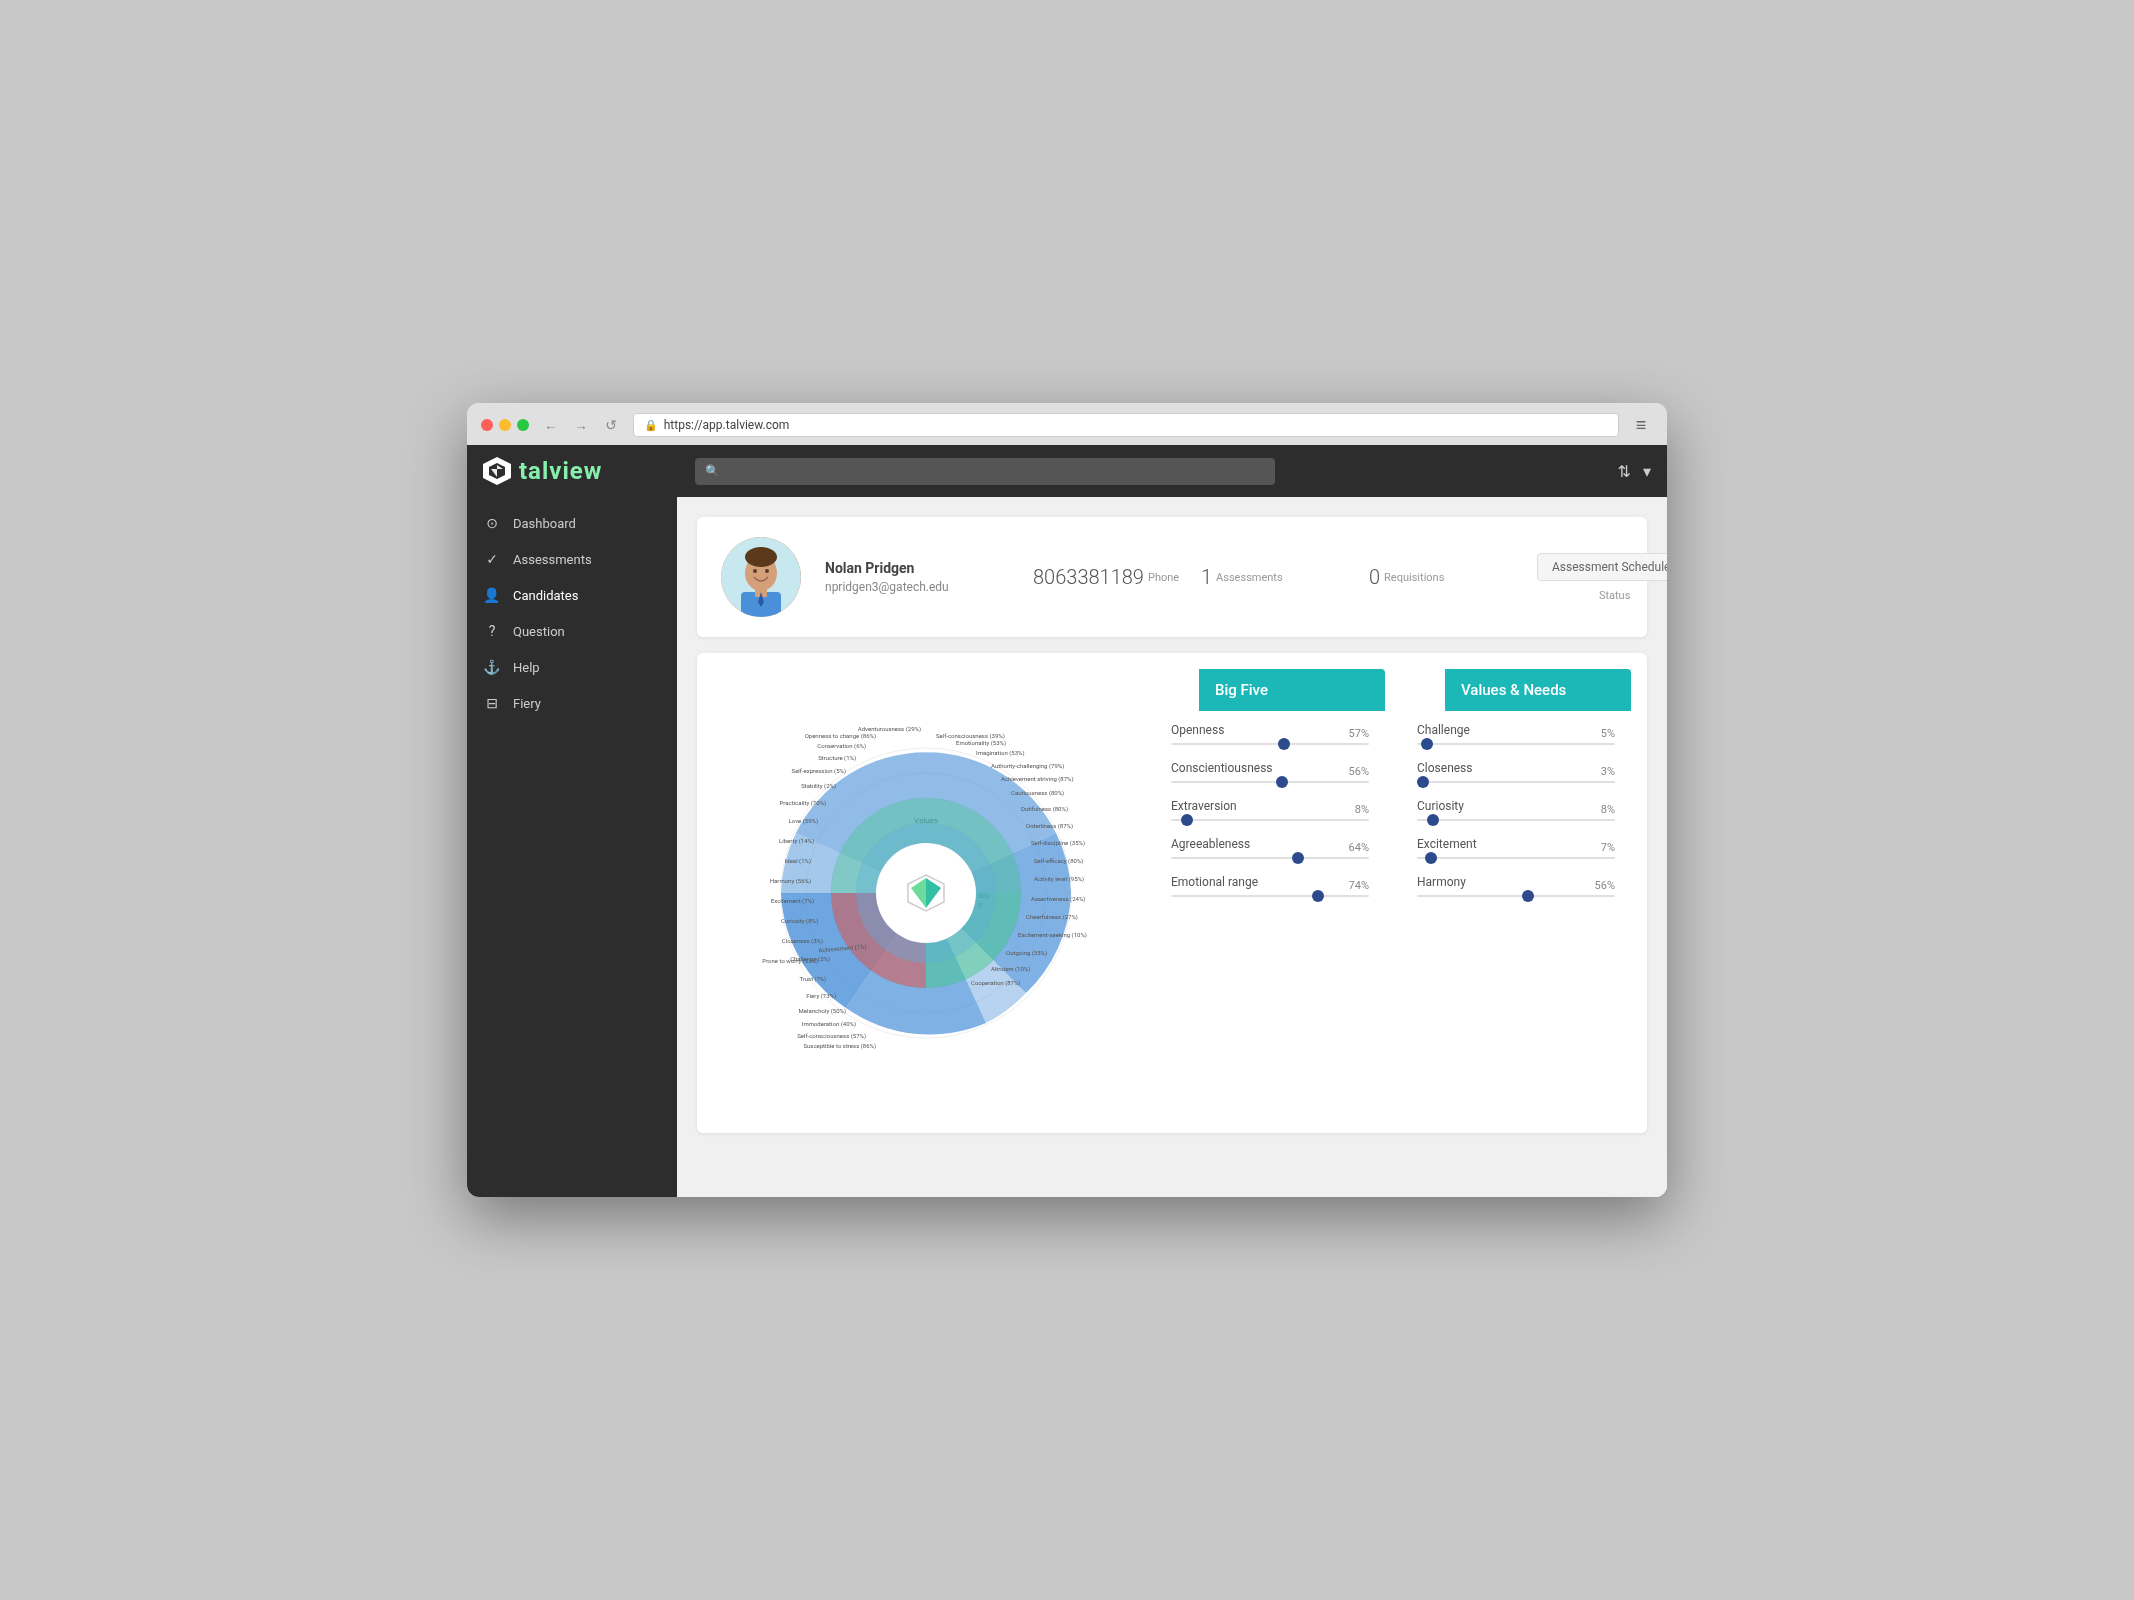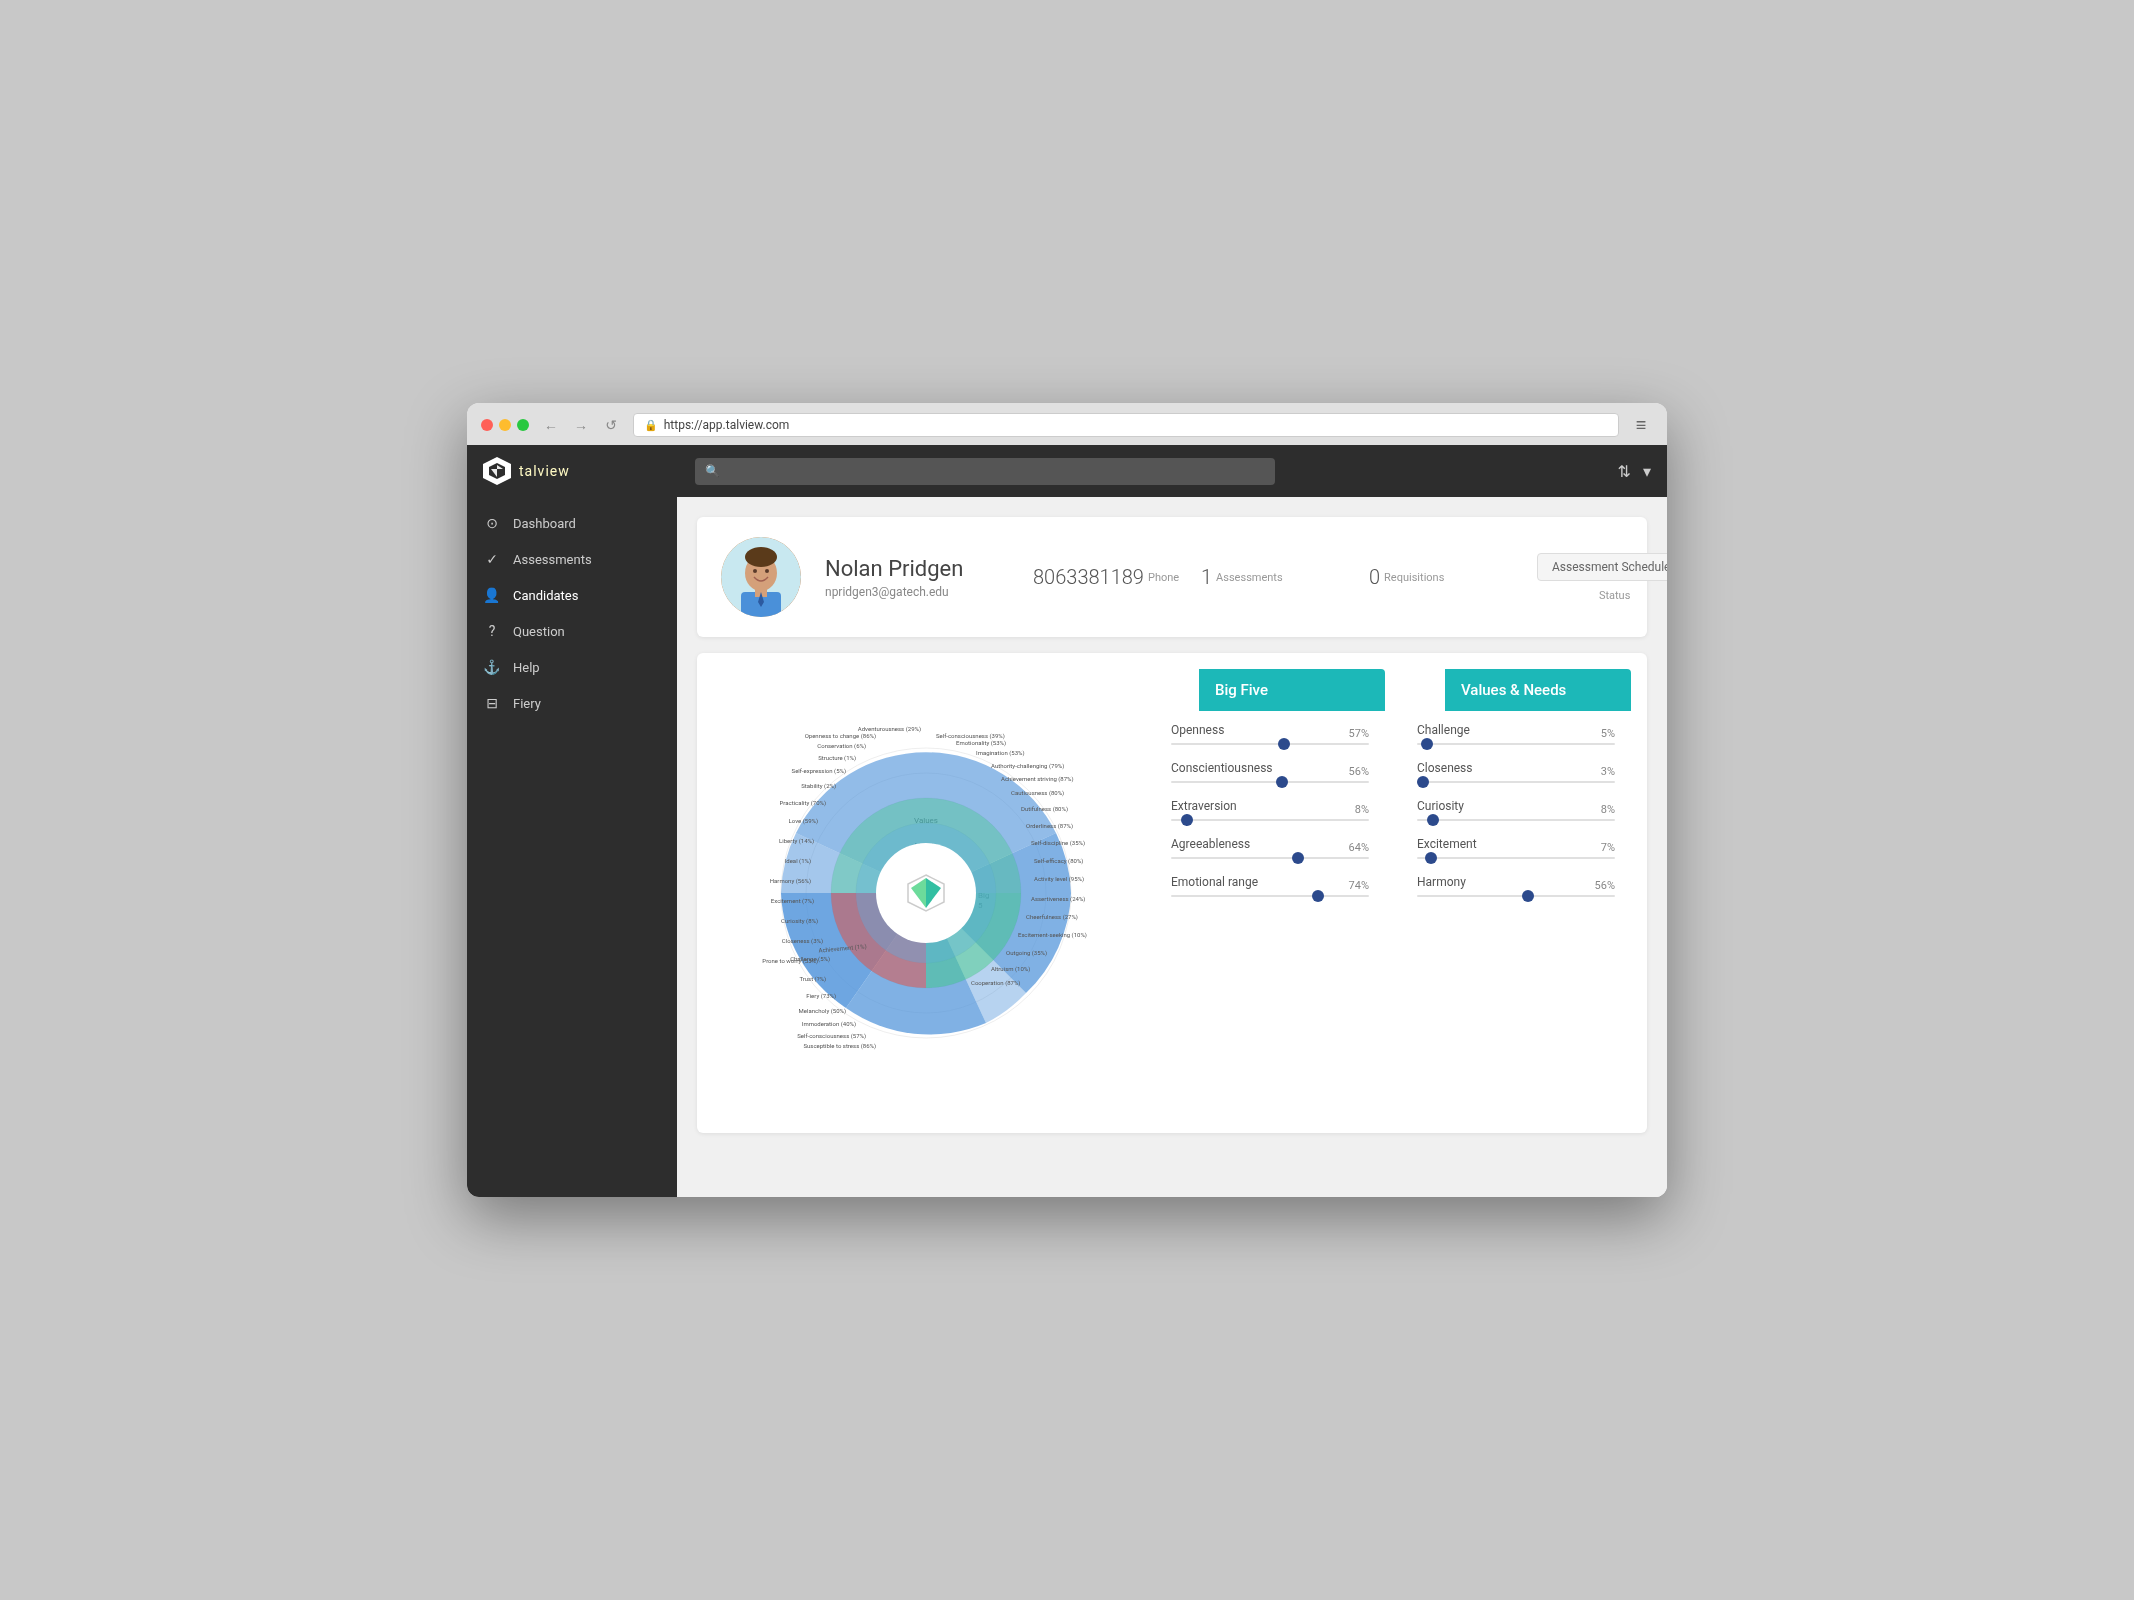--- a/index.html
+++ b/index.html
@@ -93,23 +93,23 @@
       gap: 8px;
       width: 200px;
     }
     .logo-icon {
       width: 28px; height: 28px;
       background: white;
       clip-path: polygon(50% 0%, 100% 25%, 100% 75%, 50% 100%, 0% 75%, 0% 25%);
       display: flex; align-items: center; justify-content: center;
     }
     .logo-text {
-      color: #fef9c3;
-      font-size: 14px;
-      font-weight: 400;
+      color: #86efac;
+      font-size: 24px;
+      font-weight: 700;
       letter-spacing: 1px;
     }
     .search-bar {
       width: 100%;
       background: #555;
       border: none;
       border-radius: 4px;
       padding: 6px 12px 6px 32px;
       color: #ccc;
       font-size: 13px;
@@ -208,21 +208,21 @@
     .candidate-photo {
       width: 80px; height: 80px;
       border-radius: 50%;
       background: linear-gradient(135deg, #d4a574, #b8845c);
       overflow: hidden;
       flex-shrink: 0;
       display: flex; align-items: center; justify-content: center;
     }
     
     .candidate-info { display: flex; flex-direction: column; gap: 4px; min-width: 160px; }
-    .candidate-name { font-size: 22px; color: #444; font-weight: 400; }
+    .candidate-name { font-size: 14px; color: #444; font-weight: 700; }
     .candidate-email { font-size: 12px; color: #888; }
 
     .candidate-stat {
       display: flex;
       flex-direction: row;
       align-items: center;
       gap: 4px;
       min-width: 120px;
     }
     .candidate-stat-value { font-size: 20px; color: #555; font-weight: 300; }

